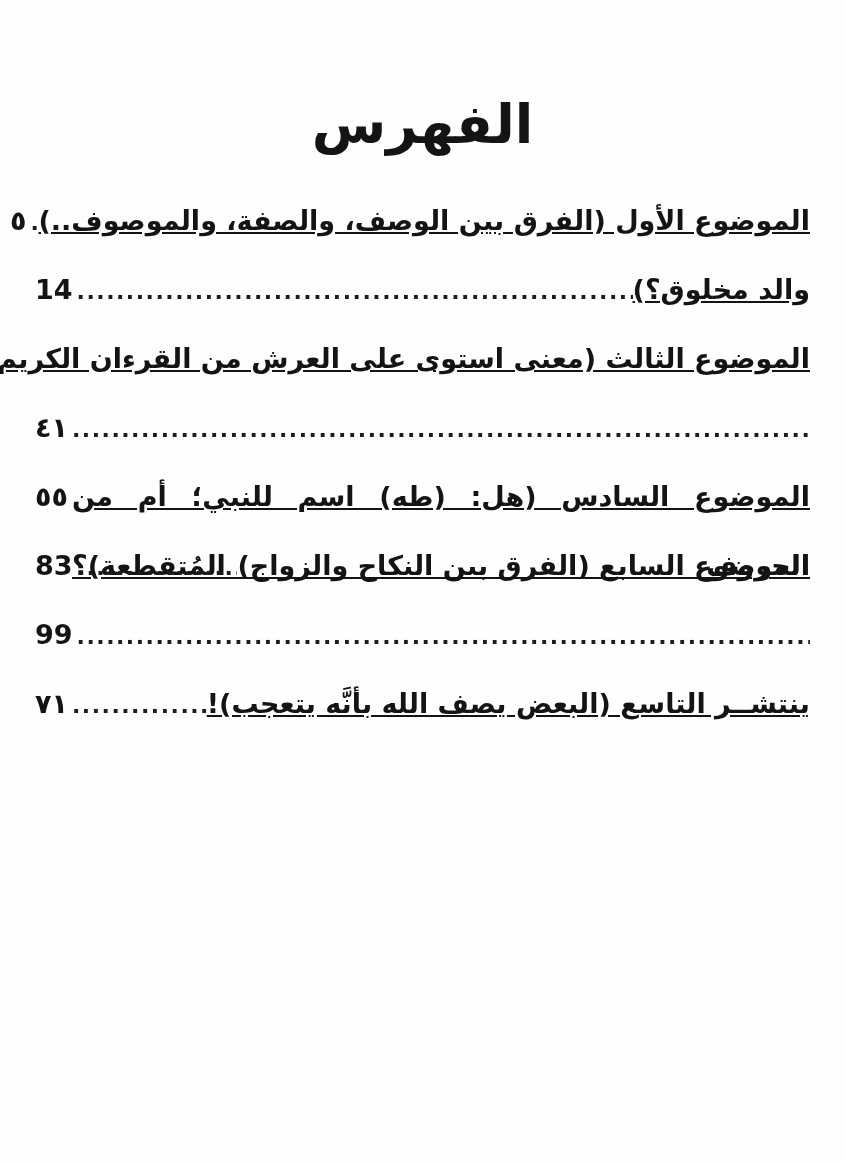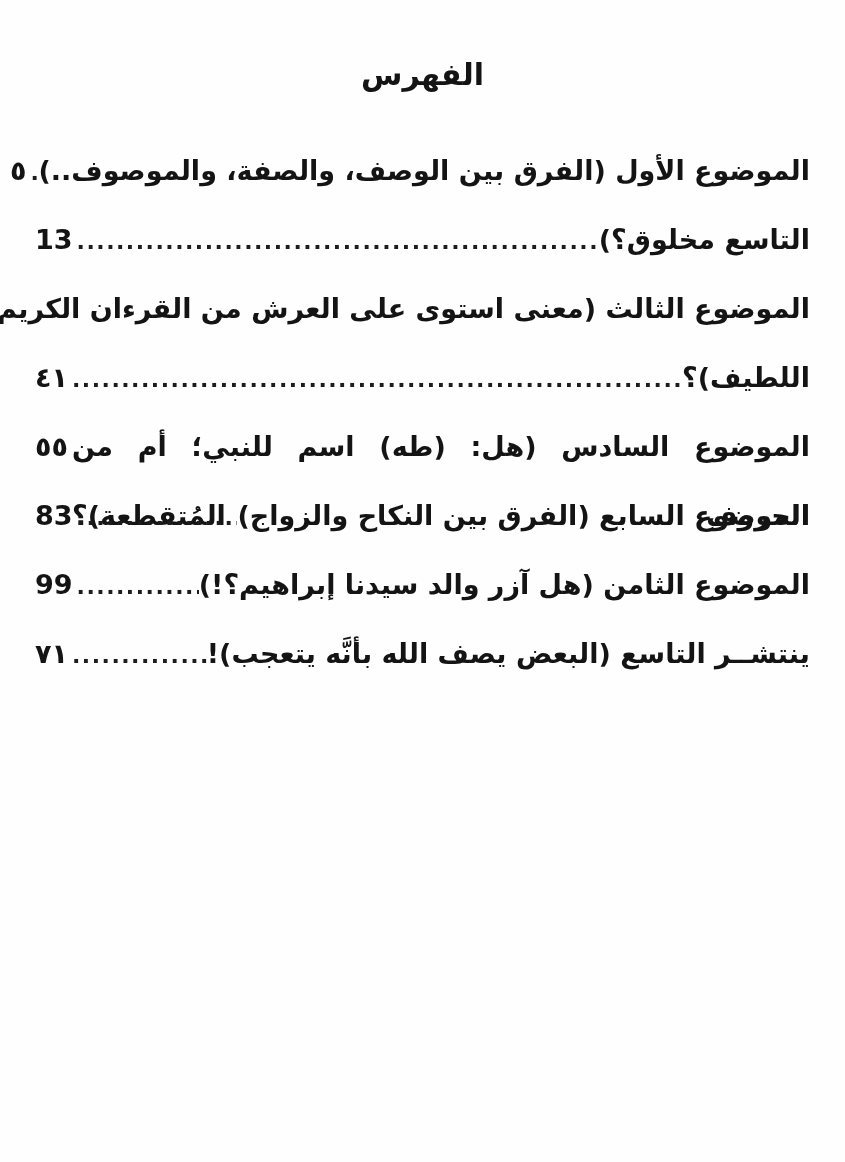--- a/index.html
+++ b/index.html
@@ -15,40 +15,41 @@
   }
   .page {
     direction: rtl;
     width: 845px;
     height: 1162px;
     box-sizing: border-box;
     padding: 0 35px;
     color: #141414;
   }
   .title {
-    margin: 42px 0 0 0;
+    margin: 92px 0 0 0;
     text-align: center;
-    font-size: 30px;
+    font-size: 54px;
     line-height: 66px;
     font-weight: bold;
     letter-spacing: 1px;
   }
   .toc-list {
     margin-top: 28px;
   }
   .entry-line {
     display: flex;
     align-items: baseline;
     height: 69px;
     line-height: 69px;
     font-size: 27px;
     font-weight: bold;
   }
   .entry-text {
     white-space: nowrap;
+    text-decoration: underline;
   }
   .entry-text.stretch {
     flex: 1;
     white-space: normal;
     text-align: justify;
     text-align-last: justify;
   }
   .dotted-leader {
     flex: 1;
     overflow: hidden;
@@ -77,55 +78,53 @@
   <div class="toc-list">
       <div class="toc-entry">
         <div class="entry-line">
     <span class="entry-text">الموضوع الأول  (الفرق بين الوصف، والصفة، والموصوف..)</span>
     <span class="dotted-leader"></span>
     <span class="page-number">٥</span>
   </div>
       </div>
       <div class="toc-entry">
         <div class="entry-line">
-    <span class="entry-text">التاسع مخلوق؟)</span>
+    <span class="entry-text">والد مخلوق؟)</span>
     <span class="dotted-leader"></span>
-    <span class="page-number">13</span>
+    <span class="page-number">14</span>
   </div>
       </div>
       <div class="toc-entry">
         <div class="entry-line">
     <span class="entry-text">الموضوع الثالث  (معنى استوى على العرش من القرءان الكريم)</span>
 
   </div>
       </div>
       <div class="toc-entry">
         <div class="entry-line">
-    <span class="entry-text">اللطيف)؟</span>
     <span class="dotted-leader"></span>
     <span class="page-number">٤١</span>
   </div>
       </div>
       <div class="toc-entry">
         <div class="entry-line">
     <span class="entry-text stretch">الموضوع السادس (هل: (طه) اسم للنبي؛  أم من الحروف المُتقطعة)؟</span>
 
     <span class="page-number">٥٥</span>
   </div>
       </div>
       <div class="toc-entry">
         <div class="entry-line">
     <span class="entry-text">الموضوع السابع  (الفرق بين النكاح والزواج)</span>
     <span class="dotted-leader"></span>
     <span class="page-number">83</span>
   </div>
       </div>
       <div class="toc-entry">
         <div class="entry-line">
-    <span class="entry-text">الموضوع الثامن  (هل آزر والد سيدنا إبراهيم؟!)</span>
     <span class="dotted-leader"></span>
     <span class="page-number">99</span>
   </div>
       </div>
       <div class="toc-entry">
         <div class="entry-line">
     <span class="entry-text">ينتشــر التاسع  (البعض يصف الله بأنَّه يتعجب)!</span>
     <span class="dotted-leader"></span>
     <span class="page-number">٧١</span>
   </div>

